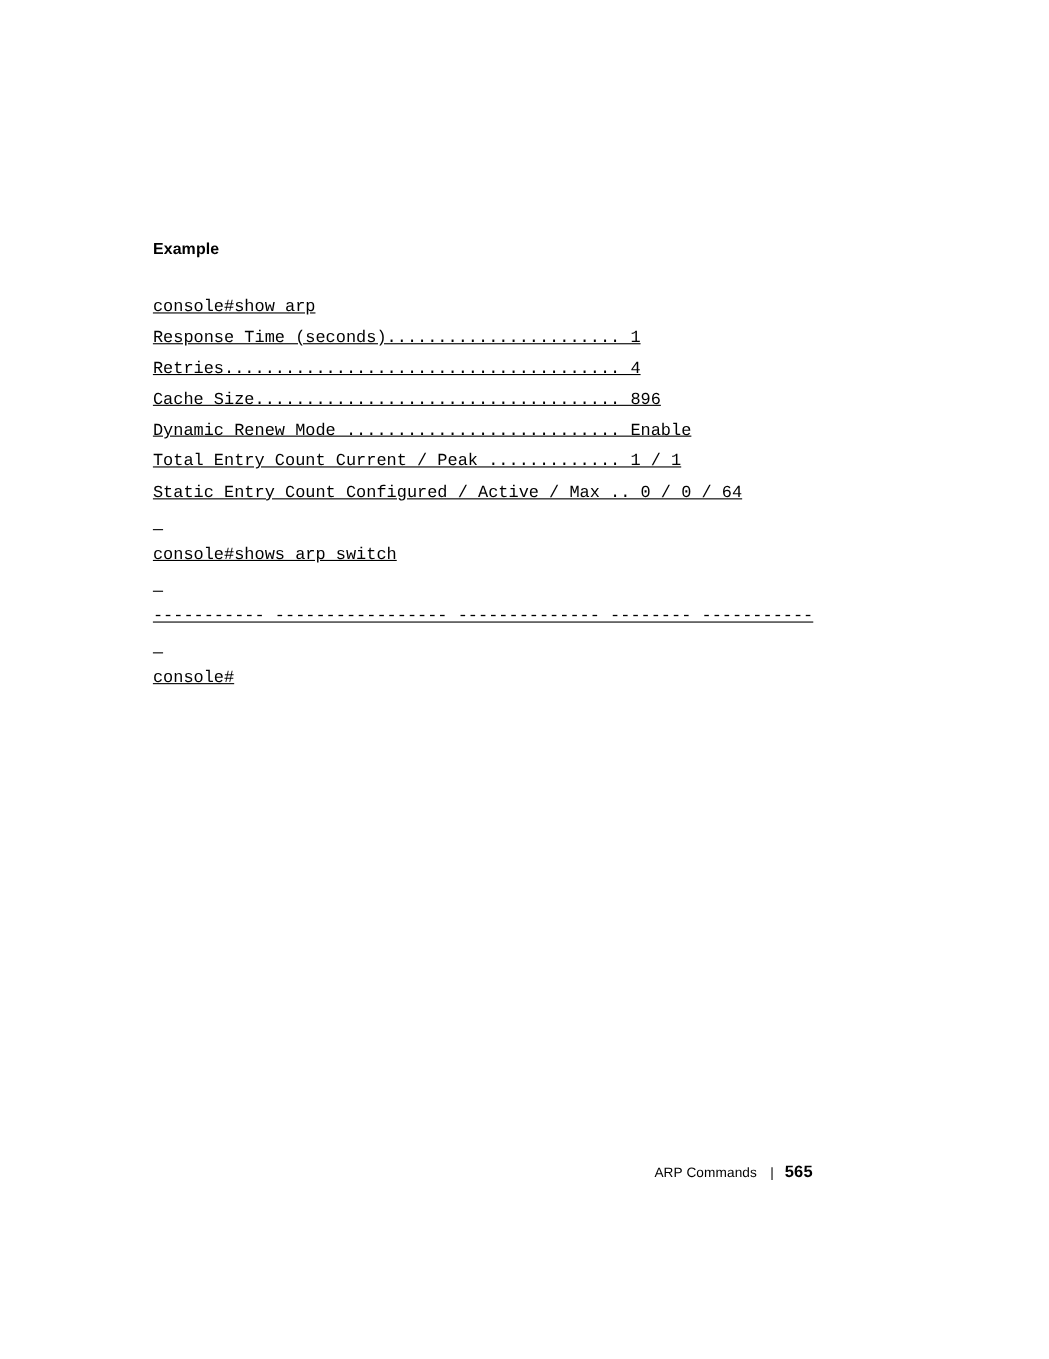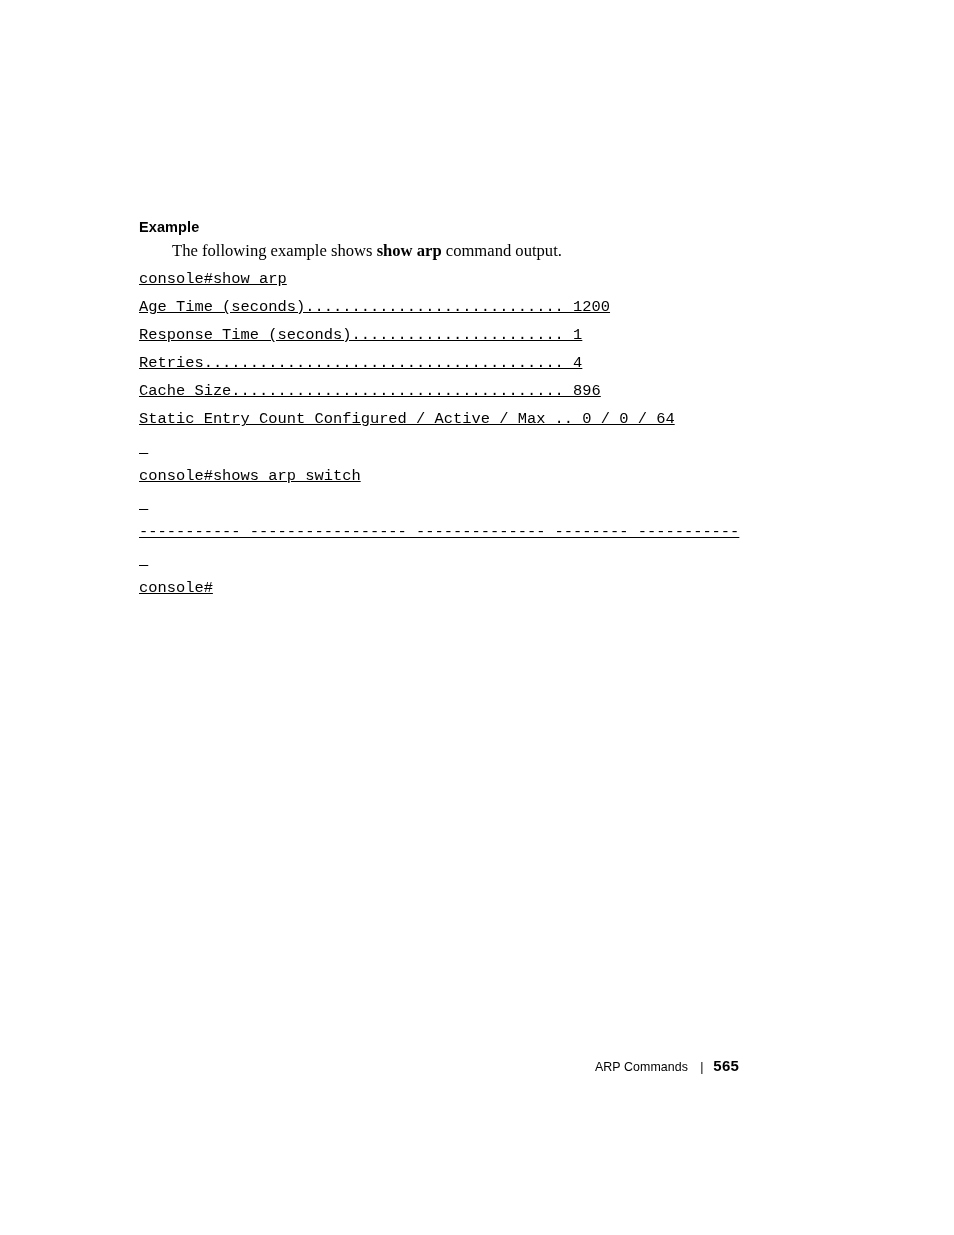--- a/index.html
+++ b/index.html
@@ -109,28 +109,28 @@
     letter-spacing: 0.2px;
   }
 </style>
 </head>
 <body>
 
 <div class="page">
 
   <div class="section-heading">Example</div>
 
-  <div class="body-para"><span>The following example shows </span><b>show arp</b><span> command output.</span></div>
 
   <div class="console-block" id="console-block">
       <div class="console-line">console#show arp</div>
-      <div class="console-line">Age Time (seconds)............................ 1200</div>
       <div class="console-line">Response Time (seconds)....................... 1</div>
       <div class="console-line">Retries....................................... 4</div>
       <div class="console-line">Cache Size.................................... 896</div>
+      <div class="console-line">Dynamic Renew Mode ........................... Enable</div>
+      <div class="console-line">Total Entry Count Current / Peak ............. 1 / 1</div>
       <div class="console-line">Static Entry Count Configured / Active / Max .. 0 / 0 / 64</div>
       <div class="console-line blank">&nbsp;</div>
       <div class="console-line">console#shows arp switch</div>
       <div class="console-line blank">&nbsp;</div>
       <div class="console-line">----------- ----------------- -------------- -------- -----------</div>
       <div class="console-line blank">&nbsp;</div>
       <div class="console-line">console#</div>
     </div>
 
   <div class="footer">

